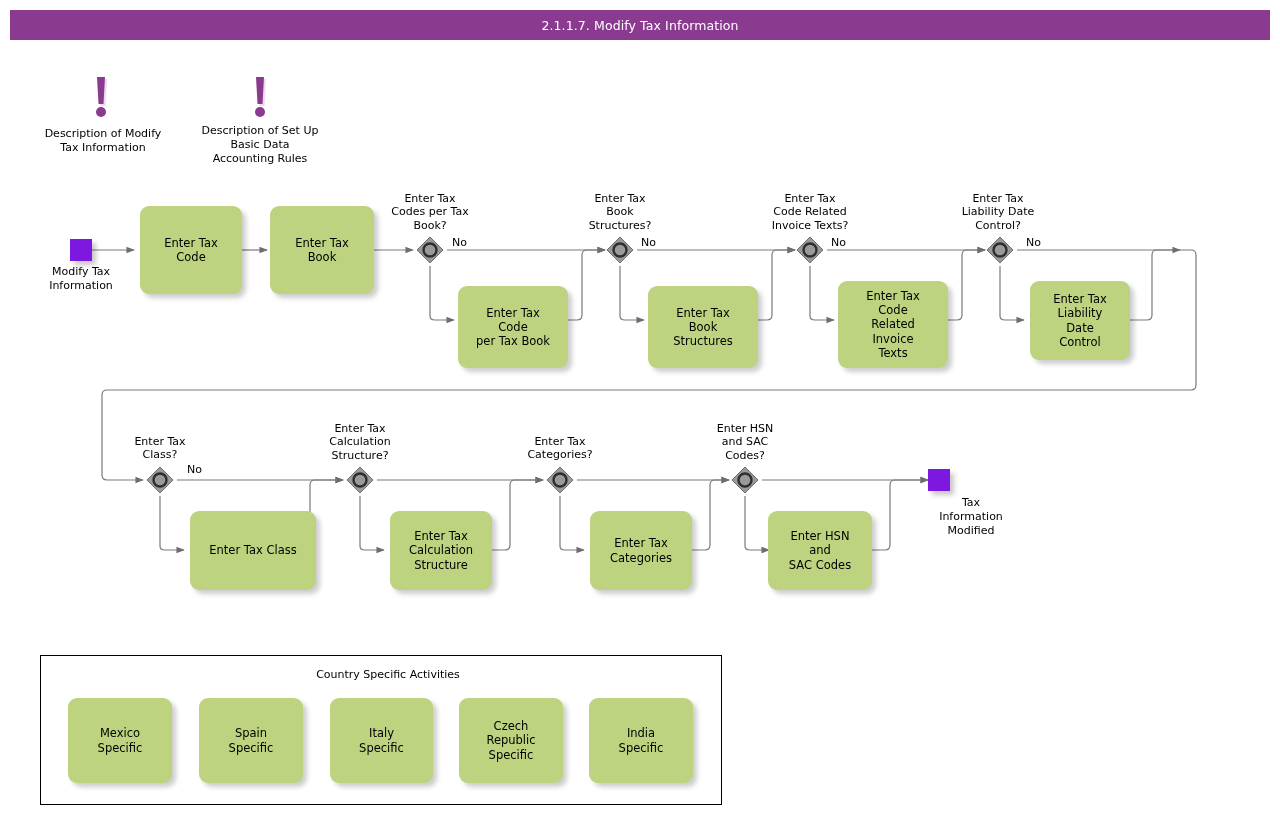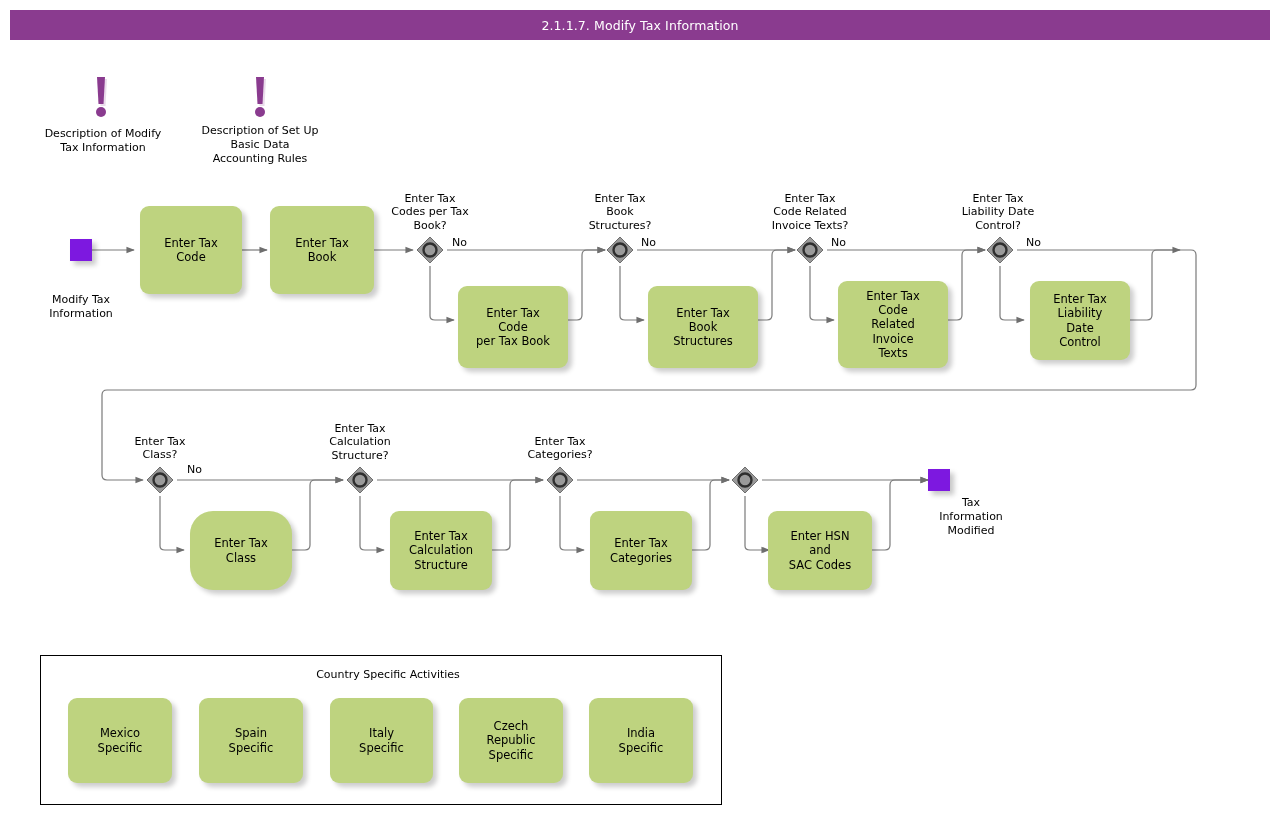--- a/index.html
+++ b/index.html
@@ -201,21 +201,21 @@
       <path d="M 9 1 L 17 1 L 15.5 28 L 10.5 28 Z" fill="#8a3b8f"></path>
       <circle cx="13" cy="36" r="5" fill="#8a3b8f"></circle>
       <path d="M 11 3 L 19 3 L 17.5 30 L 12.5 30 Z" fill="#8a3b8f" opacity="0.18"></path>
     </svg>
   </div>
   <div class="annot-label" style="left:183px; top:124px; width:154px;">Description of Set Up
 Basic Data
 Accounting Rules</div>
 
   <div class="event" style="left:70px; top:239px;"></div>
-  <div class="event-label" style="left:21px; top:265px; width:120px;margin-top:28px;">Modify Tax
+  <div class="event-label" style="left:21px; top:265px; width:120px;">Modify Tax
 Information</div>
 
   <div class="task" style="left:140px; top:206px; width:102px; height:88px;">Enter Tax Code</div>
   <div class="task" style="left:270px; top:206px; width:104px; height:88px;">Enter Tax Book</div>
   <div class="task" style="left:458px; top:286px; width:110px; height:82px; white-space:pre-line;">Enter Tax Code
 per Tax Book</div>
   <div class="task" style="left:648px; top:286px; width:110px; height:82px; white-space:pre-line;">Enter Tax Book
 Structures</div>
   <div class="task" style="left:838px; top:281px; width:110px; height:87px; white-space:pre-line;">Enter Tax Code
 Related Invoice
@@ -261,21 +261,21 @@
     <svg width="30" height="30" viewBox="0 0 30 30" xmlns="http://www.w3.org/2000/svg">
       <path d="M 15 2 L 28 15 L 15 28 L 2 15 Z" fill="#9a9a9a" stroke="#6d6d6d" stroke-width="1"></path>
       <circle cx="15" cy="15" r="6.5" fill="none" stroke="#2e2e2e" stroke-width="2.4"></circle>
     </svg>
   </div>
   <div class="gw-label" style="left:938px; top:192px; width:120px;">Enter Tax
 Liability Date
 Control?</div>
   <div class="flow-label" style="left:1026px; top:236px;">No</div>
 
-  <div class="task" style="left:190px; top:511px; width:102px; height:79px;border-radius:23px;">Enter Tax Class</div>
+  <div class="task" style="left:190px; top:511px; width:126px; height:79px;">Enter Tax Class</div>
   <div class="task" style="left:390px; top:511px; width:102px; height:79px; white-space:pre-line;">Enter Tax
 Calculation
 Structure</div>
   <div class="task" style="left:590px; top:511px; width:102px; height:79px; white-space:pre-line;">Enter Tax
 Categories</div>
   <div class="task" style="left:768px; top:511px; width:104px; height:79px; white-space:pre-line;">Enter HSN and
 SAC Codes</div>
 
   <div class="gateway" style="left:145px; top:465px;">
     <svg width="30" height="30" viewBox="0 0 30 30" xmlns="http://www.w3.org/2000/svg">
@@ -305,20 +305,23 @@
   </div>
   <div class="gw-label" style="left:505px; top:435px; width:110px;">Enter Tax
 Categories?</div>
 
   <div class="gateway" style="left:730px; top:465px;">
     <svg width="30" height="30" viewBox="0 0 30 30" xmlns="http://www.w3.org/2000/svg">
       <path d="M 15 2 L 28 15 L 15 28 L 2 15 Z" fill="#9a9a9a" stroke="#6d6d6d" stroke-width="1"></path>
       <circle cx="15" cy="15" r="6.5" fill="none" stroke="#2e2e2e" stroke-width="2.4"></circle>
     </svg>
   </div>
+  <div class="gw-label" style="left:692px; top:422px; width:106px;">Enter HSN
+and SAC
+Codes?</div>
 
   <div class="event" style="left:928px; top:469px;"></div>
   <div class="event-label" style="left:889px; top:496px; width:100px;margin-left:32px;">Tax
 Information
 Modified</div>
 
   <div class="group-box" style="left:40px; top:655px; width:682px; height:150px;"></div>
   <div class="group-title" style="left:40px; top:668px; width:682px;">Country Specific Activities</div>
 
   <div class="task" style="left:68px; top:698px; width:104px; height:85px;">Mexico Specific</div>

